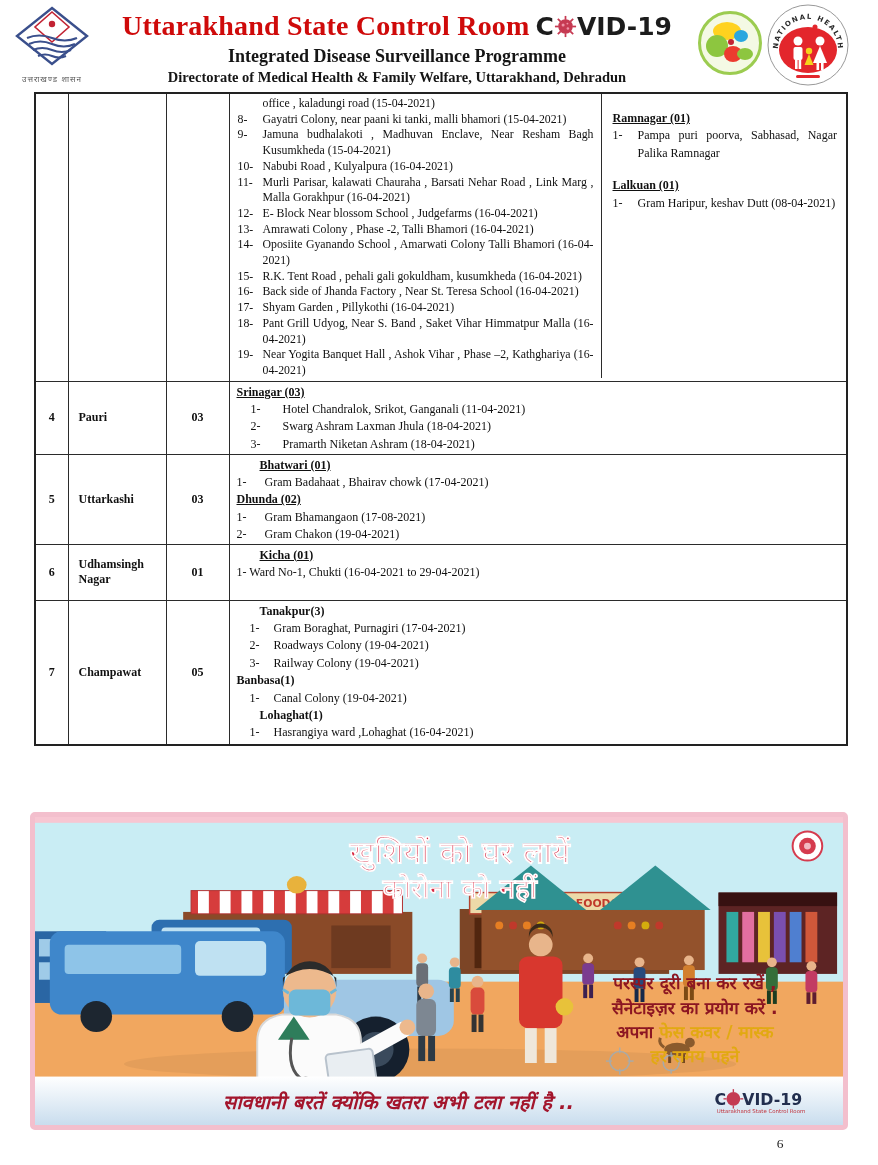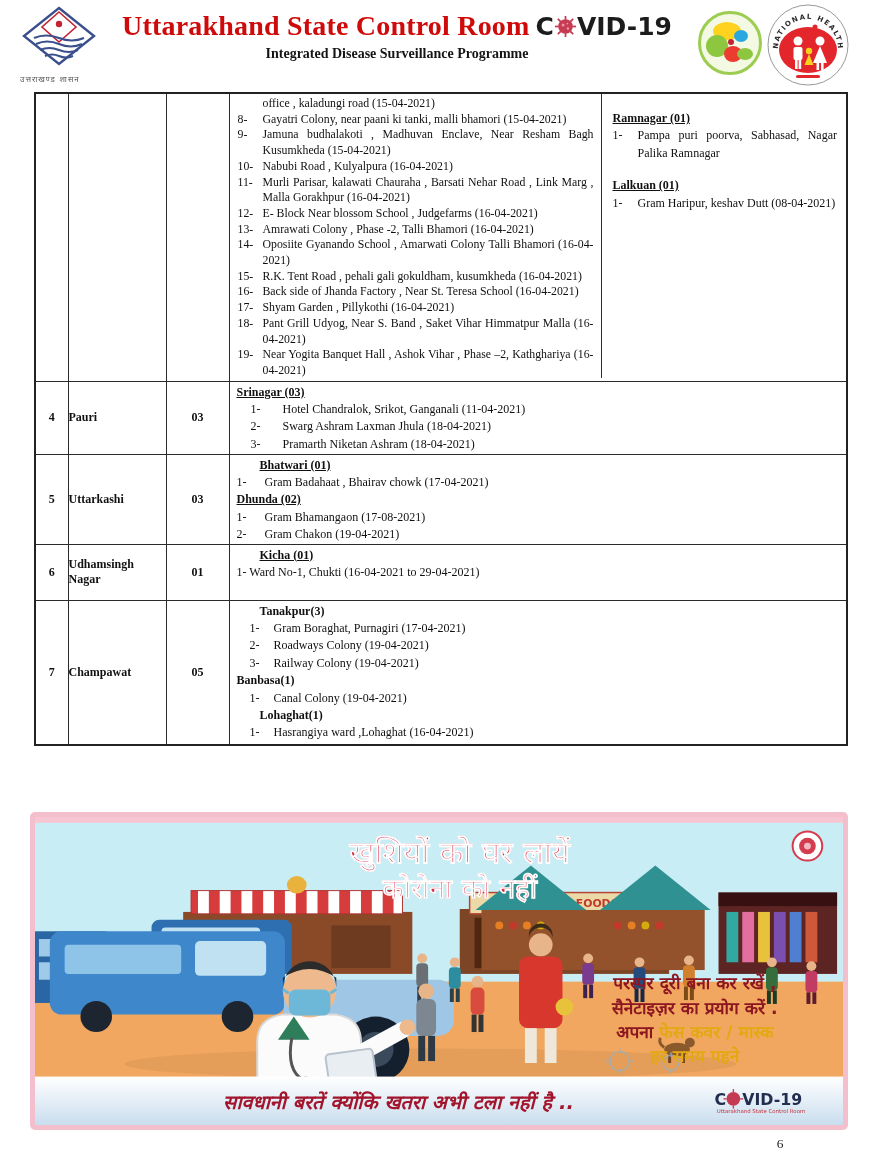--- a/index.html
+++ b/index.html
@@ -4,33 +4,33 @@
 <style>
   html,body{margin:0;padding:0;background:#fff;}
   #page{position:relative;width:878px;height:1165px;background:#fff;overflow:hidden;
         font-family:"Liberation Serif",serif;color:#111;}
 
   
   #hdr-center{position:absolute;left:88px;top:10px;width:618px;text-align:center;}
   .title-line{display:flex;justify-content:center;align-items:center;gap:6px;white-space:nowrap;}
   .title-red{font-family:"Liberation Serif",serif;font-weight:bold;font-size:28px;color:#cf0a0a;letter-spacing:.2px;}
   .title-covid{font-family:"DejaVu Sans",sans-serif;font-weight:bold;font-size:25px;color:#1c1c1c;display:flex;align-items:center;}
-  .subtitle1{font-weight:bold;font-size:14px;margin-top:4px;color:#151515;}
+  .subtitle1{font-weight:bold;font-size:18px;margin-top:4px;color:#151515;}
   .subtitle2{font-weight:bold;font-size:14.5px;margin-top:2px;color:#151515;}
-  #logo-left{position:absolute;left:20px;top:6px;width:88px;}
+  #logo-left{position:absolute;left:8px;top:6px;width:88px;text-align:center;}
   #logo-left .cap{font-family:"DejaVu Sans",sans-serif;font-size:8px;color:#555;letter-spacing:1px;margin-top:1px;}
   #logo-map{position:absolute;left:697px;top:10px;}
   #logo-nhm{position:absolute;left:766px;top:1px;}
 
   
   table#ctable{position:absolute;left:34px;top:92px;width:812px;border-collapse:collapse;table-layout:fixed;
                border:2px solid #222;}
   #ctable td{border:1.4px solid #2b2b2b;vertical-align:top;font-size:12px;padding:0;}
   #ctable td.c{text-align:center;font-weight:bold;vertical-align:middle;}
-  #ctable td.d{font-weight:bold;vertical-align:middle;padding-left:0;}
+  #ctable td.d{font-weight:bold;vertical-align:middle;padding-left:10px;}
   .det-h{overflow:hidden;}
   .pad{padding:2px 6px 0 7px;}
   .split{display:flex;height:284px;overflow:hidden;}
   .split .left{width:372px;border-right:1.4px solid #2b2b2b;padding:2px 7px 0 8px;box-sizing:border-box;}
   .split .right{flex:1;padding:16px 9px 0 11px;}
 
   .ln{line-height:17.4px;color:#101010;font-family:Liberation Serif, serif;}
   .row1 .ln{line-height:15.7px;font-size:11.8px;text-align:justify;}
   .ln.num{padding-left:25px;text-indent:-25px;}
   .ln .n{display:inline-block;width:25px;text-indent:0;}
@@ -91,20 +91,21 @@
           </g>
           <circle cx="13" cy="13" r="7.6" fill="#c63a52"></circle>
           <circle cx="10.5" cy="11.5" r="1.6" fill="#ef93a6"></circle>
           <circle cx="15.5" cy="15" r="1.3" fill="#ef93a6"></circle>
           <circle cx="15" cy="10" r="1" fill="#ef93a6"></circle>
         </svg>
           <span>VID-19</span>
       </span>
     </div>
     <div class="subtitle1">Integrated Disease Surveillance Programme</div>
+    <div class="subtitle2">Directorate of Medical Health &amp; Family Welfare, Uttarakhand, Dehradun</div>
   </div>
 
   <div id="logo-map">
     <svg width="66" height="66" viewBox="0 0 66 66">
       <circle cx="33" cy="33" r="30.5" fill="#f4f9e4" stroke="#9ccc50" stroke-width="3"></circle>
       <ellipse cx="30" cy="21" rx="14" ry="9" fill="#ffd21f"></ellipse>
       <ellipse cx="20" cy="36" rx="11" ry="11" fill="#8dc63f"></ellipse>
       <ellipse cx="44" cy="26" rx="7" ry="6" fill="#2aa7df"></ellipse>
       <ellipse cx="36" cy="44" rx="9" ry="8" fill="#ec3b2f"></ellipse>
       <ellipse cx="48" cy="44" rx="8" ry="6" fill="#8dc63f"></ellipse>

